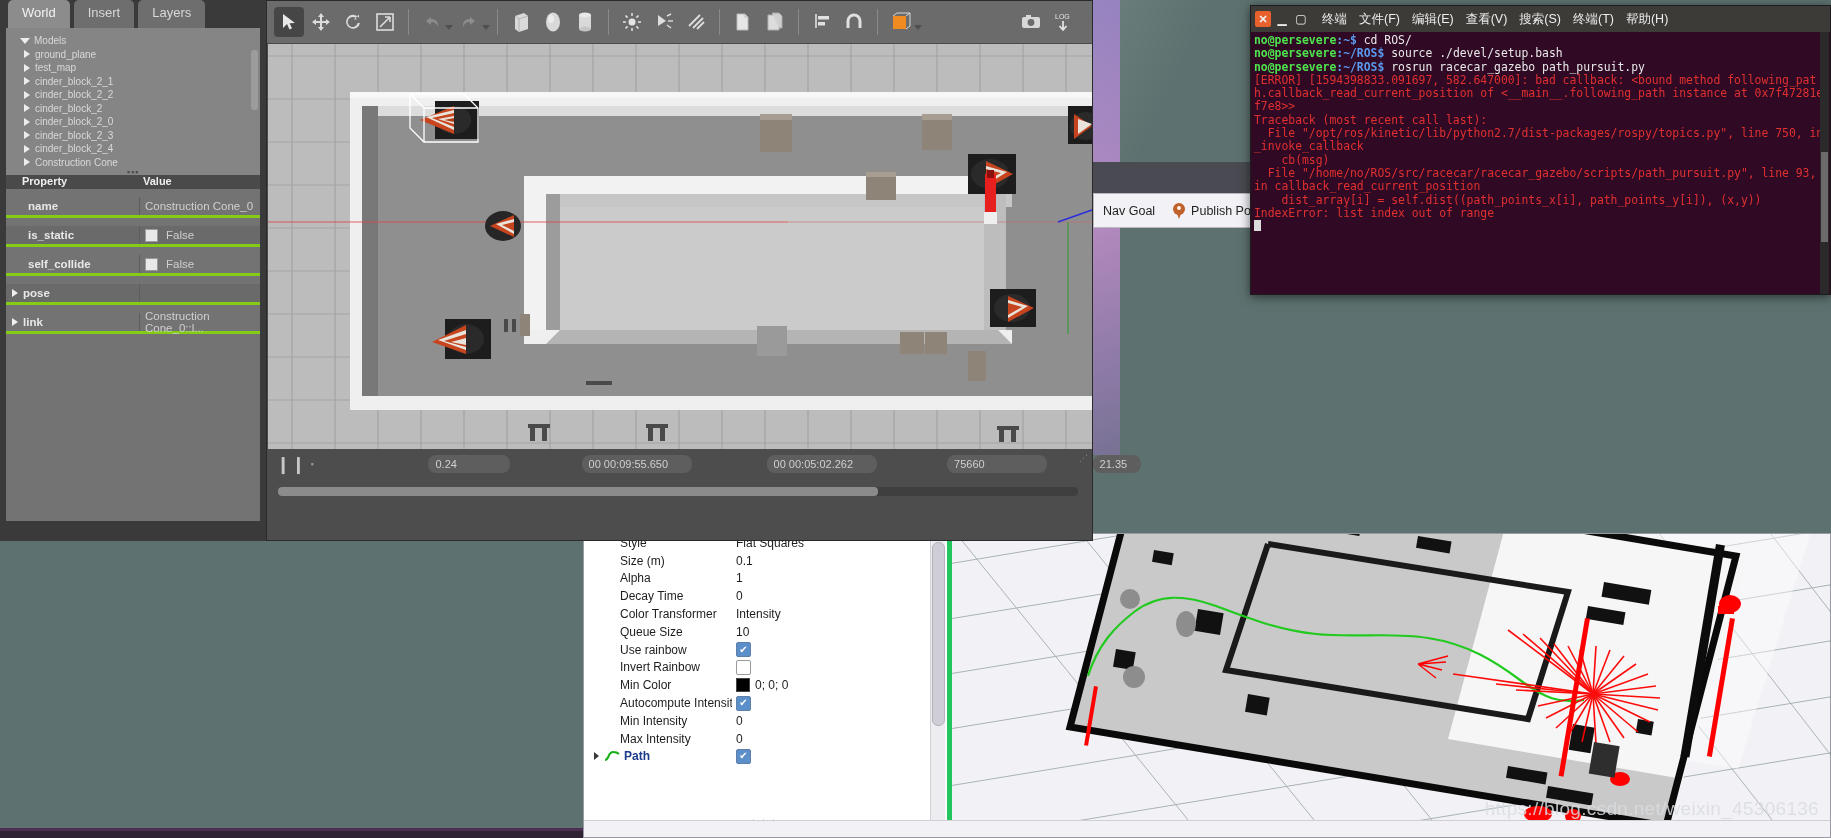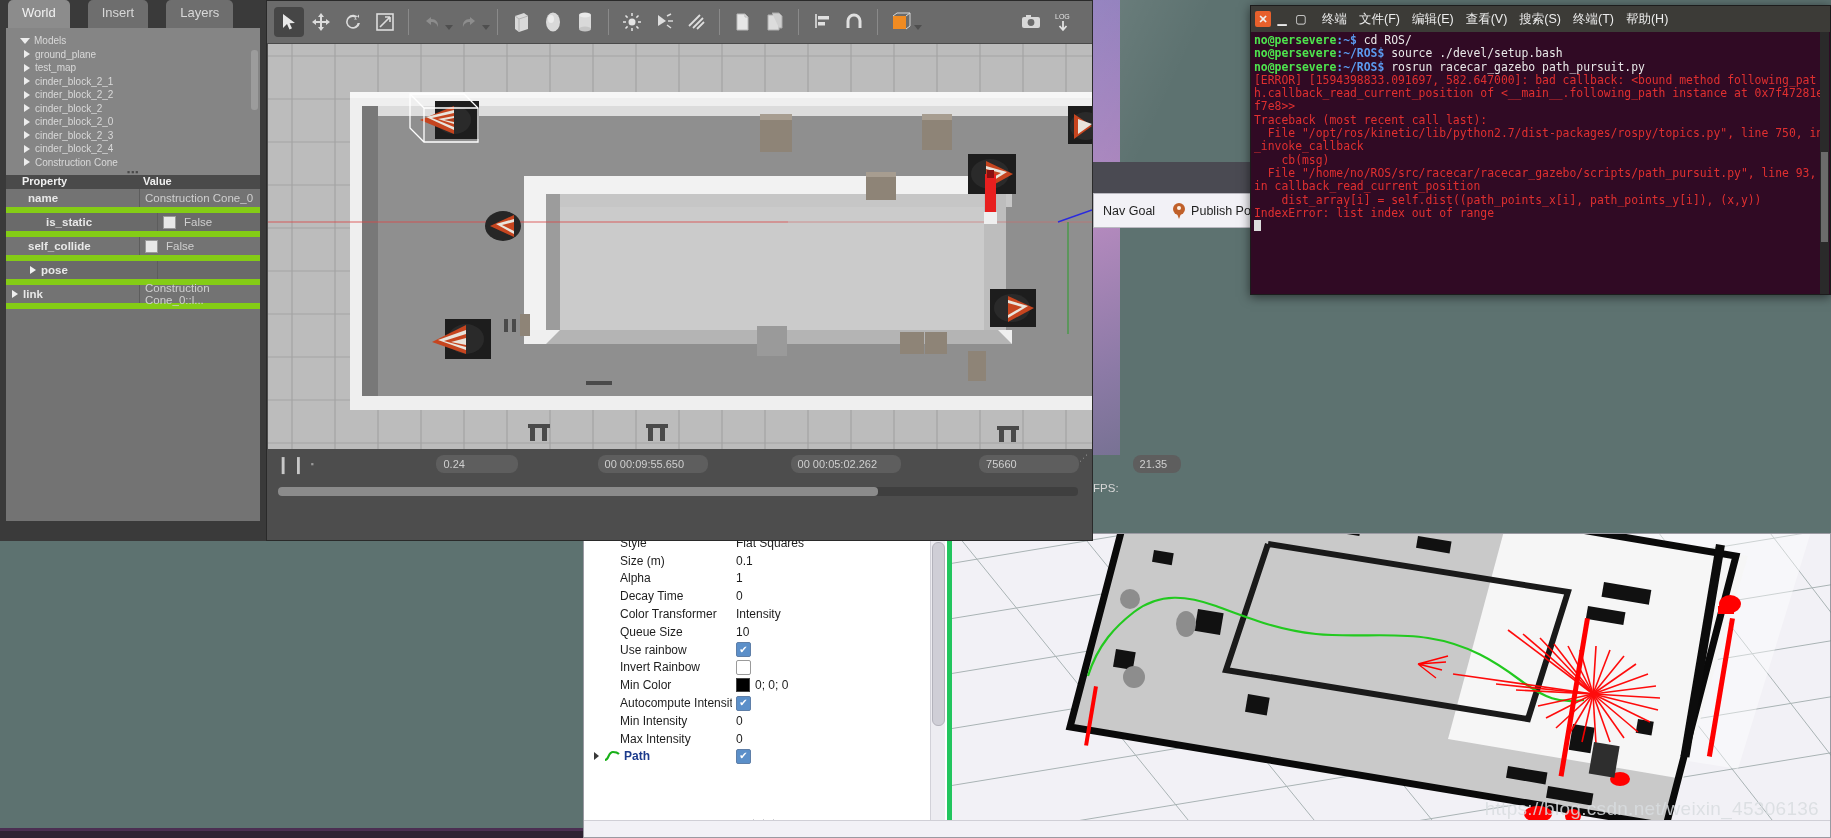--- a/index.html
+++ b/index.html
@@ -31,51 +31,51 @@
   .gz-btn.active{background:#464646;}
   .gz-sep{width:1px;height:26px;background:#8a8a8a;margin:0 7px;}
   .gz-caret{width:0;height:0;border-left:4px solid transparent;border-right:4px solid transparent;
      border-top:5px solid #4f4f4f;margin-left:-3px;margin-top:10px;}
   #gz-scene{position:absolute;left:1px;top:43px;width:824px;height:405px;
     background:#b9b9b9;overflow:hidden;}
   #gz-status{position:absolute;left:1px;top:448px;width:824px;height:30px;background:#4d4d4d;
     display:flex;align-items:center;color:#d6d6d6;font-size:11.5px;padding-left:8px;box-sizing:border-box;}
   .stat-label{margin-left:14px;margin-right:6px;white-space:nowrap;margin-top:48px;}
   .stat-box{background:#5e5e5e;border-radius:8px;padding:3px 7px;min-width:68px;
-     color:#cfcfcf;font-size:11px;margin-left:8px;}
+     color:#cfcfcf;font-size:11px;}
   #gz-bottom{position:absolute;left:1px;top:478px;width:824px;height:61px;background:#4d4d4d;}
   #gz-hscroll{position:absolute;left:10px;top:8px;width:800px;height:9px;background:#3f3f3f;border-radius:4px;}
   #gz-hscroll i{position:absolute;left:0;top:0;width:600px;height:9px;background:#8b8b8b;border-radius:4px;display:block;}
 
   
   #gz-left{position:absolute;left:0;top:0;width:266px;height:541px;background:#3a3a3a;}
   #gz-tabs{display:flex;height:28px;padding-left:8px;box-sizing:border-box;background:#3a3a3a;}
   .gz-tab{background:#6e6e6e;color:#d8d8d8;font-size:13px;padding:5px 14px 4px 14px;
-    border-radius:5px 5px 0 0;margin-right:18px;cursor:pointer;}
+    border-radius:5px 5px 0 0;margin-right:4px;cursor:pointer;}
   .gz-tab.sel{background:#8c8c8c;color:#f2f2f2;}
   #gz-tree{position:absolute;left:6px;top:28px;width:254px;height:140px;background:#858585;
     overflow:hidden;}
   .tree-row{display:flex;align-items:center;height:13.5px;font-size:10px;color:#d9d9d9;
     padding-left:14px;white-space:nowrap;cursor:pointer;}
   .tree-row.child{padding-left:18px;}
   .tri{width:0;height:0;border-top:4px solid transparent;border-bottom:4px solid transparent;
     border-left:6px solid #ededed;margin-right:5px;}
   .tri.open{border-left:5px solid transparent;border-right:5px solid transparent;
     border-top:6px solid #ededed;border-bottom:0;margin-right:4px;}
   #gz-treescroll{position:absolute;right:2px;top:22px;width:7px;height:60px;background:#9c9c9c;border-radius:3px;}
   #gz-splitter{position:absolute;left:6px;top:168px;width:254px;height:7px;background:#858585;
     display:flex;align-items:center;justify-content:center;cursor:row-resize;}
   #gz-splitter b{color:#4a4a4a;font-size:9px;letter-spacing:1px;line-height:4px;}
   #gz-props{position:absolute;left:6px;top:175px;width:254px;height:346px;background:#737373;}
   #prop-head{display:flex;height:14px;background:#4a4a4a;color:#efefef;font-size:11px;font-weight:bold;}
   #prop-head .c1{width:133px;padding-left:16px;box-sizing:border-box;}
   #prop-head .c2{flex:1;padding-left:4px;box-sizing:border-box;}
   .prop-row{display:flex;height:18px;align-items:center;font-size:11.5px;color:#e3e3e3;
-    border-bottom:6px solid #84cc16;}
-  .prop-row.alt{background:#6a6a6a;padding-left:18px;}
+    border-bottom:3px solid #84cc16;margin-top:8px;}
+  .prop-row.alt{background:#6a6a6a;}
   .prop-row .p-name{width:133px;padding-left:22px;box-sizing:border-box;font-weight:bold;color:#e8e8e8;}
   .prop-row .p-val{flex:1;padding-left:5px;box-sizing:border-box;display:flex;align-items:center;
     color:#cfcfcf;border-left:1px solid #5d5d5d;height:18px;}
   .p-chk{width:11px;height:11px;background:#e8e8e8;border:1px solid #9a9a9a;margin-right:8px;display:inline-block;}
   .prop-row.expand .p-name{padding-left:6px;display:flex;align-items:center;}
   .prop-row.expand .tri{border-left-color:#f0f0f0;}
 
   
   #rviz{position:absolute;left:583px;top:533px;width:1248px;height:305px;background:#f2f1f6;
      border:1px solid #9a9aa2;box-sizing:border-box;}

